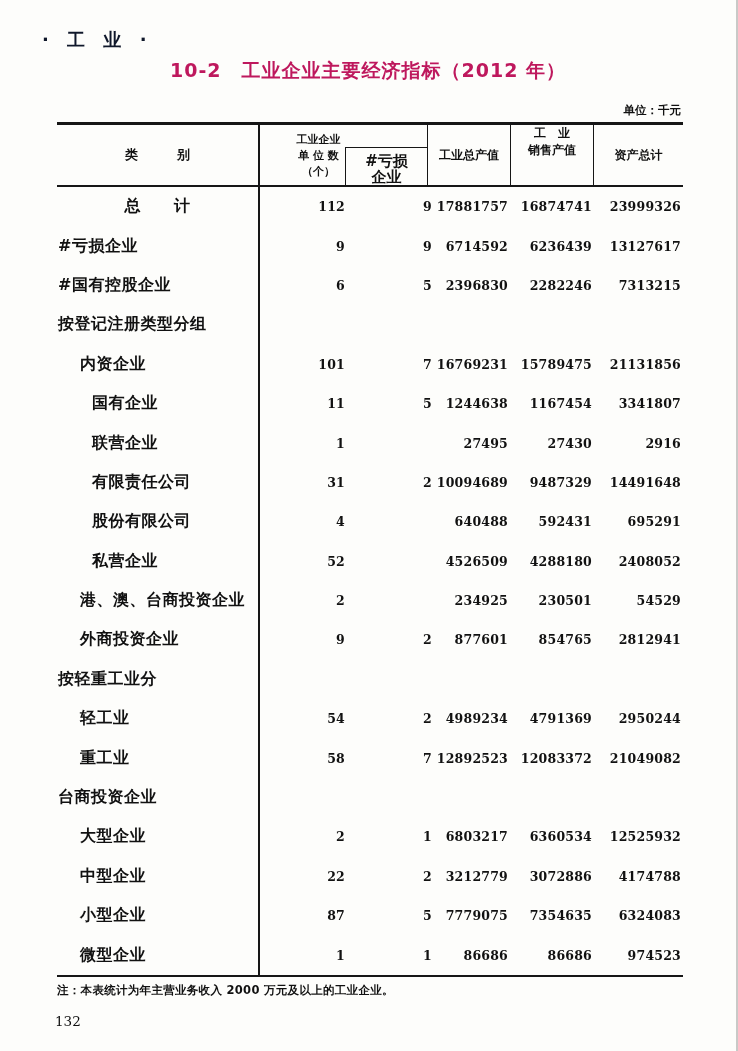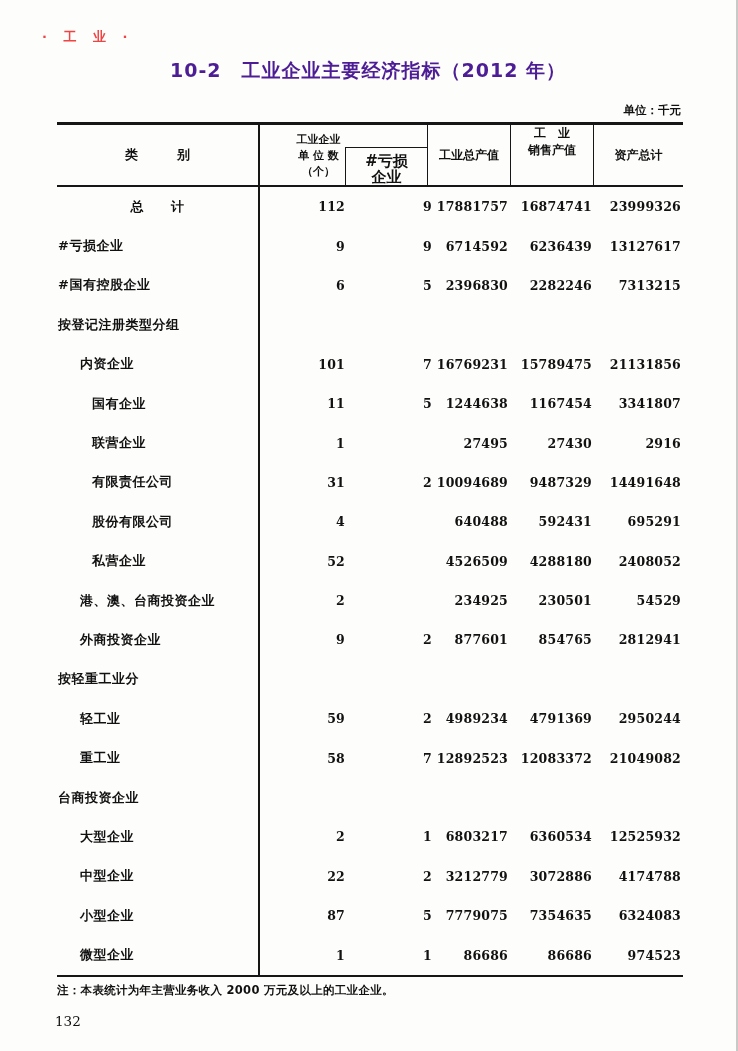--- a/index.html
+++ b/index.html
@@ -5,25 +5,25 @@
   * { margin:0; padding:0; box-sizing:border-box; }
   html,body { background:#e8e8e6; }
   .page {
     position:relative; width:738px; height:1051px;
     background:#fdfdfb; margin:0 auto; overflow:hidden;
     font-family:"DejaVu Sans", sans-serif; color:#111;
     border-right:2px solid #c9c9c7;
   }
   .corner-label {
     position:absolute; left:42px; top:28px;
-    font-size:13px; font-weight:bold; letter-spacing:6px; color:#ef4444;
+    font-size:18px; font-weight:bold; letter-spacing:6px; color:#0f172a;
   }
   .doc-title {
     position:absolute; left:0; top:58px; width:100%;
-    text-align:center; font-size:19px; font-weight:bold; color:#4c1d95;
+    text-align:center; font-size:19px; font-weight:bold; color:#be185d;
     letter-spacing:1px;
   }
   .unit-note {
     position:absolute; right:55px; top:103px;
     font-size:11.5px; font-weight:bold;
   }
   .yb-table {
     position:absolute; left:57px; top:122px; width:626px;
   }
   .thead {
@@ -60,21 +60,21 @@
   .th-assets {
     left:536px; width:90px; border-left:1.5px solid #161616;
     display:flex; align-items:center; justify-content:center;
     font-size:12px; font-weight:bold;
   }
   .tbody { border-bottom:2.5px solid #161616; }
   .trow { display:flex; height:39.4px; align-items:center; padding-right:2px; }
   .c { height:100%; display:flex; align-items:center; }
   .c.label {
     width:203px; border-right:2px solid #161616;
-    font-size:13px; font-weight:bold; letter-spacing:0.5px;
+    font-size:16px; font-weight:bold; letter-spacing:0.5px;
   }
   .c.label span { display:block; width:100%; }
   .c.label .ind0 { padding-left:1px; }
   .c.label .ind1 { padding-left:23px; }
   .c.label .ind2 { padding-left:35px; }
   .c.label .center-label { text-align:center; padding-left:0; }
   .c.n {
     justify-content:flex-end;
     font-family:"DejaVu Serif", serif; font-size:12.5px; font-weight:bold;
     letter-spacing:0.2px;
@@ -257,21 +257,21 @@
     <div class="c n v0"></div>
     <div class="c n v1"></div>
     <div class="c n v2"></div>
     <div class="c n v3"></div>
     <div class="c n v4"></div>
   </div>
         <div class="trow">
     <div class="c label">
       <span class="ind1">轻工业</span>
     </div>
-    <div class="c n v0">59</div>
+    <div class="c n v0">54</div>
     <div class="c n v1">2</div>
     <div class="c n v2">4989234</div>
     <div class="c n v3">4791369</div>
     <div class="c n v4">2950244</div>
   </div>
         <div class="trow">
     <div class="c label">
       <span class="ind1">重工业</span>
     </div>
     <div class="c n v0">58</div>

